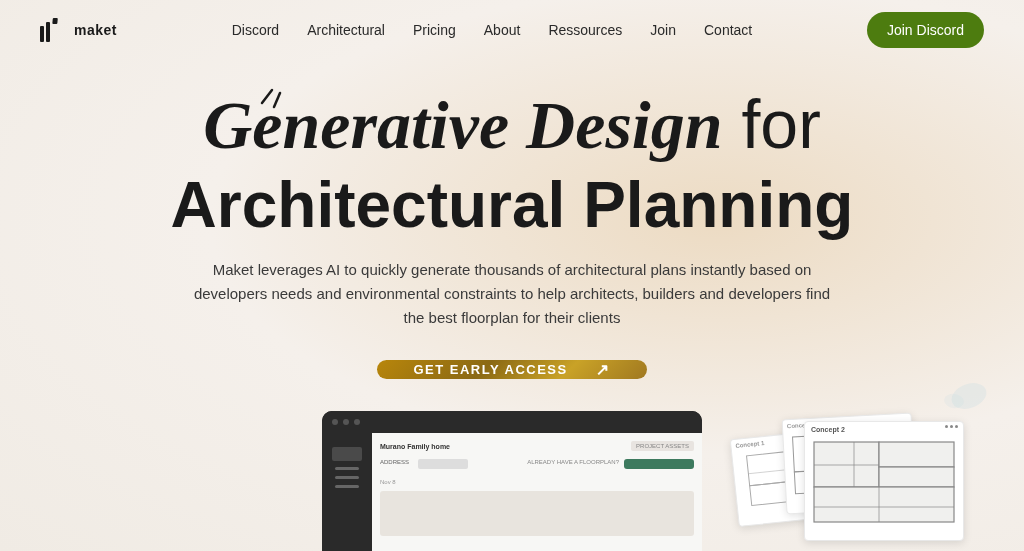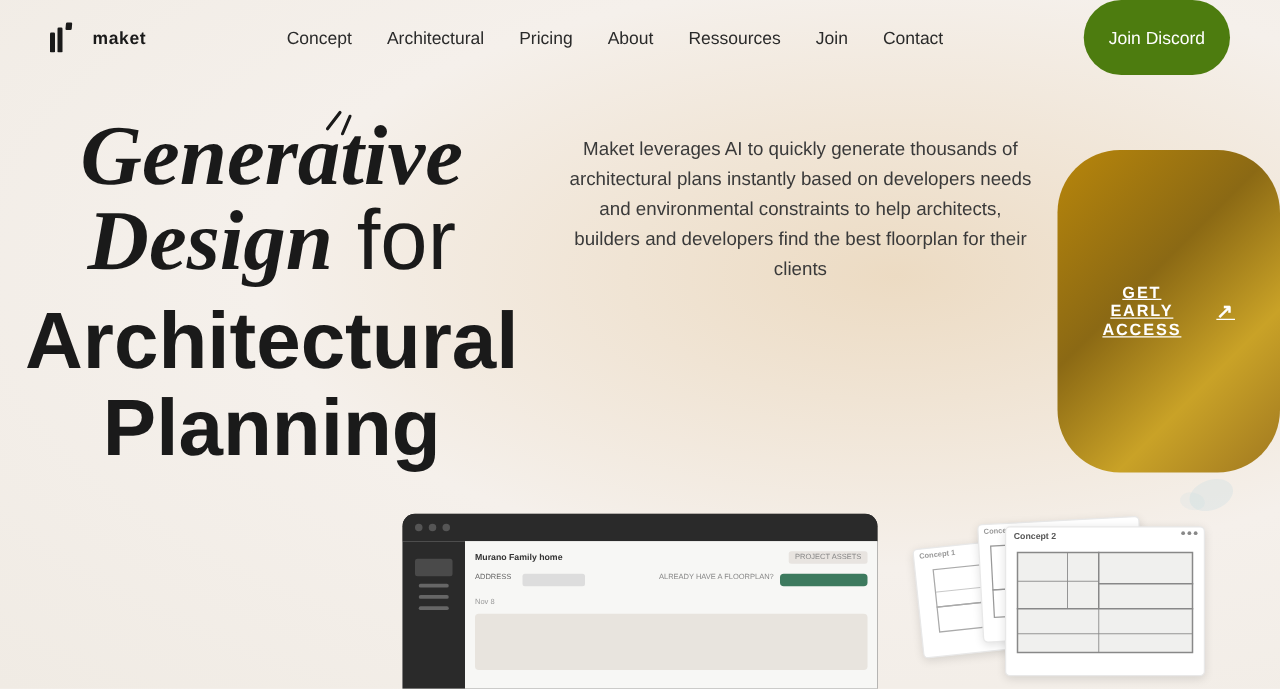--- a/index.html
+++ b/index.html
@@ -26,20 +26,21 @@
       height: 100%;
       background: radial-gradient(ellipse at 70% 40%, rgba(220, 180, 120, 0.35) 0%, rgba(245, 240, 235, 0.8) 50%, #f0ebe4 100%);
       z-index: 0;
     }
 
     
     header {
       position: relative;
       z-index: 10;
       display: flex;
+      align-items: center;
       justify-content: space-between;
       padding: 0 40px;
       height: 60px;
       background: transparent;
       gap: 28px;
     }
 
     .logo-container {
       display: flex;
       align-items: center;
@@ -83,21 +84,22 @@
       font-weight: 500;
       cursor: pointer;
       white-space: nowrap;
     }
 
     
     main {
       position: relative;
       z-index: 5;
       display: flex;
-      flex-direction: row;
+      flex-direction: column;
+      align-items: center;
       padding-top: 30px;
       text-align: center;
     }
 
     .hero-title {
       max-width: 760px;
       padding: 0 20px;
     }
 
     .hero-title-line1 {
@@ -133,30 +135,29 @@
       color: #3a3a3a;
       padding: 0 20px;
     }
 
     .cta-button {
       margin-top: 30px;
       background: linear-gradient(135deg, #b8860b 0%, #8B6914 40%, #c9a227 70%, #a07820 100%);
       color: #fff;
       border: none;
       border-radius: 50px;
-      padding: 20px 36px;
+      padding: 0 36px;
       font-size: 13px;
       font-weight: 700;
       letter-spacing: 1.5px;
       cursor: pointer;
       display: flex;
       align-items: center;
       gap: 28px;
       text-transform: uppercase;
-      text-decoration: underline;
     }
 
     .cta-arrow {
       font-size: 16px;
     }
 
     
     .preview-area {
       position: absolute;
       bottom: 0;
@@ -291,21 +292,21 @@
       <svg width="28" height="26" viewBox="0 0 28 26">
         <rect x="0" y="10" width="4" height="16" fill="#1a1a1a" rx="1"></rect>
         <rect x="6" y="6" width="4" height="20" fill="#1a1a1a" rx="1"></rect>
         <rect x="13" y="2" width="5" height="6" fill="#1a1a1a" rx="1" transform="skewX(-5)"></rect>
       </svg>
     </div>
     <span class="logo-text">maket</span>
   </div>
 
   <nav>
-    <a href="#">Concept</a>
+    <a href="#">Discord</a>
     <a href="#">Architectural</a>
     <a href="#">Pricing</a>
     <a href="#">About</a>
     <a href="#">Ressources</a>
     <a href="#">Join</a>
     <a href="#">Contact</a>
   </nav>
 
   <button class="join-discord-btn">Join Discord</button>
 </header>

